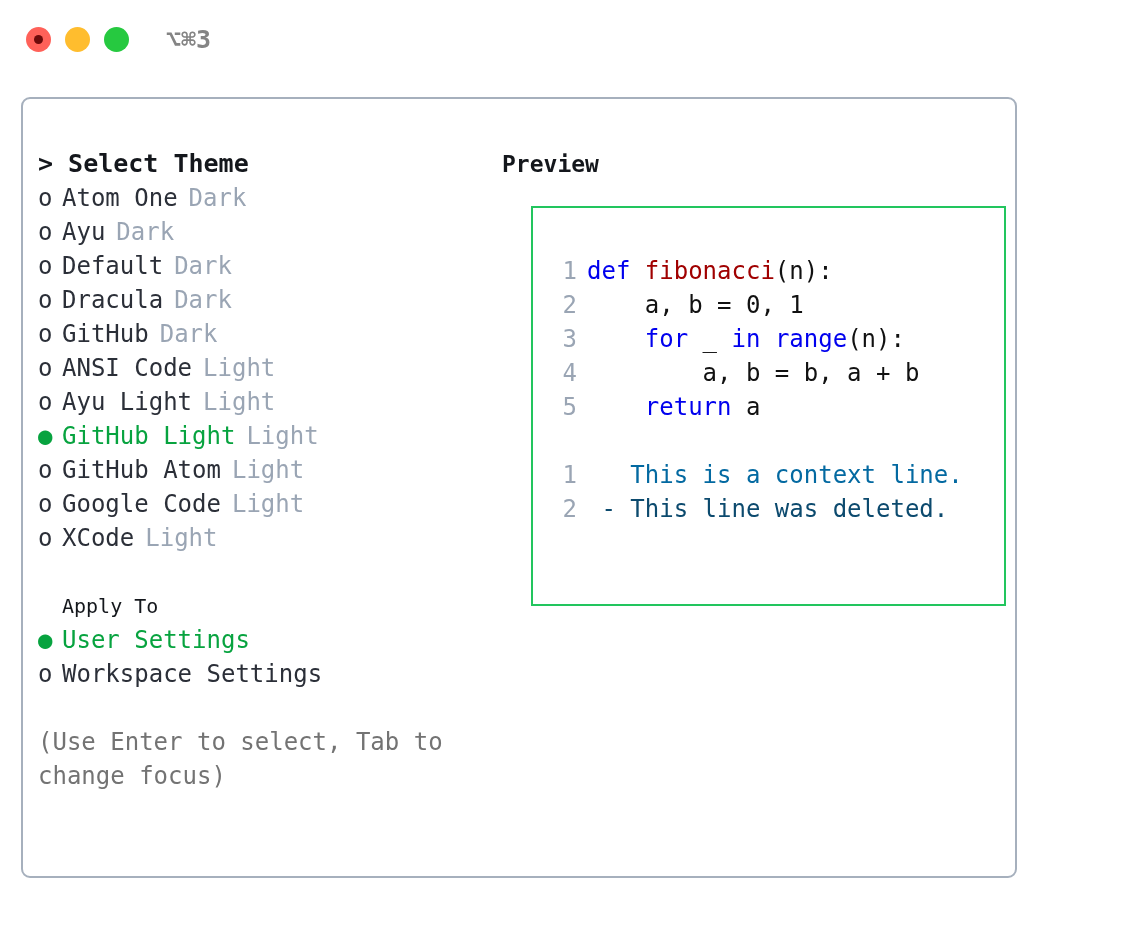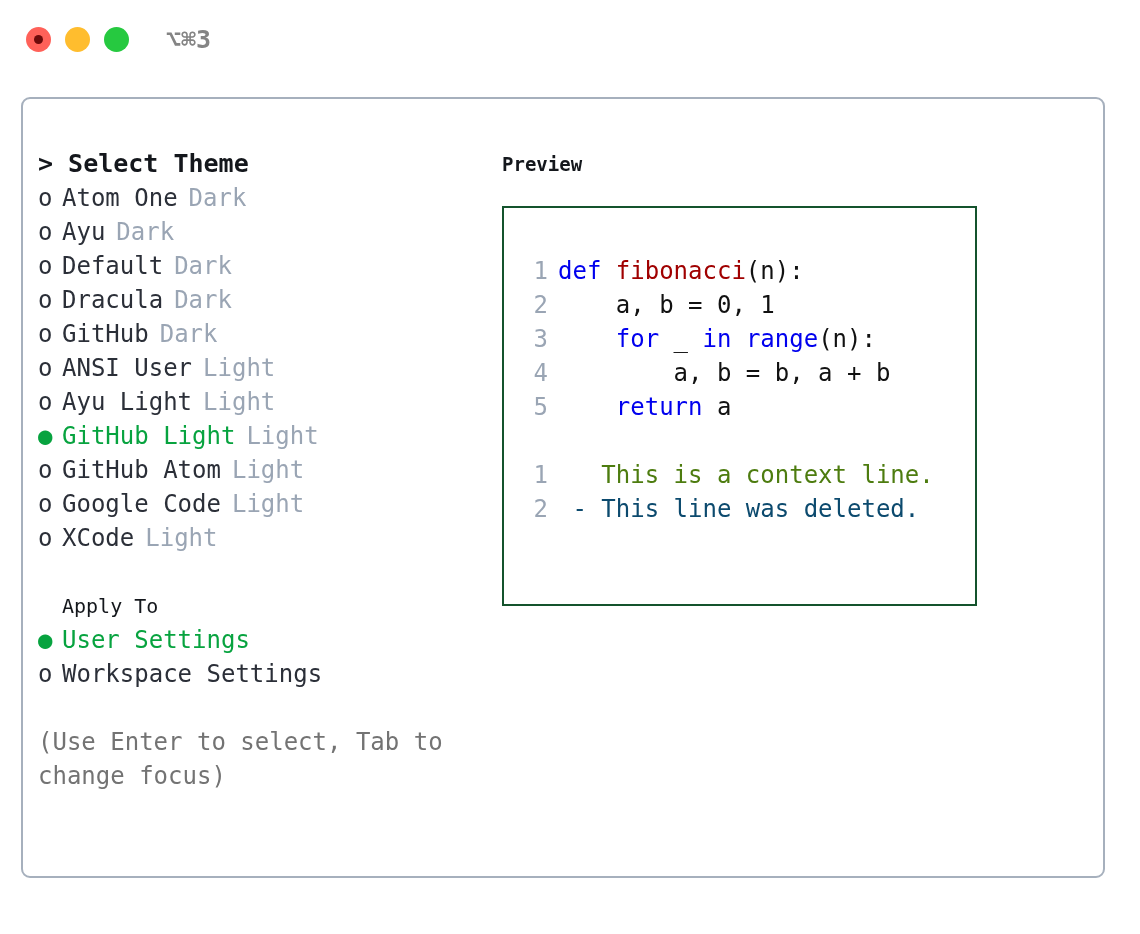--- a/index.html
+++ b/index.html
@@ -57,21 +57,21 @@
     color: #848484;
     letter-spacing: 0px;
     line-height: 1;
   }
 
   
   .panel {
     position: absolute;
     left: 21px;
     top: 97px;
-    width: 1084px;
+    width: 996px;
     height: 781px;
     border: 2px solid #a6b0bd;
     border-radius: 9px;
     box-sizing: border-box;
     background: #ffffff;
   }
 
   .cols {
     position: absolute;
     left: 0; top: 0;
@@ -134,54 +134,55 @@
     margin-top: 34px;
     font-size: 24px;
     line-height: 34px;
     color: #737373;
     width: 415px;
     word-spacing: 0px;
   }
 
   
   .preview-head {
-    font-size: 19px;
+    font-size: 23px;
     font-weight: bold;
     color: #14171c;
     line-height: 34px;
     white-space: pre;
   }
   .preview-box {
     margin-top: 25px;
     width: 475px;
     height: 400px;
-    border: 2px solid #14532d;
+    border: 2px solid #22c55e;
     box-sizing: border-box;
     background: #ffffff;
     padding: 46px 0 0 18px;
+    margin-left: 29px;
   }
   .code-line {
     font-size: 24px;
     line-height: 34px;
     white-space: pre;
     color: #111111;
   }
   .ln {
     display: inline-block;
     width: 26px;
     text-align: right;
     color: #9aa5b4;
     margin-right: 10px;
   }
   .kw  { color: #0000ee; }
   .fn  { color: #a00000; }
   .plain { color: #111111; }
   .blank-row { height: 34px; }
 
-  .diff-ctx { color: #4d7c0f; }
+  .diff-ctx { color: #0369a1; }
   .diff-del { color: #0c4a6e; }
   .diff-add { color: #00bb14; }
 </style>
 </head>
 <body>
 
 <div class="titlebar">
   <div class="lights">
     <span class="light red"></span>
     <span class="light yellow"></span>
@@ -195,21 +196,21 @@
 
     <div class="left">
       <div class="list-head">&gt; Select Theme</div>
 
       <div id="theme-items">
           <div class="opt"><span class="marker">o</span><span class="gap"></span><span class="opt-name">Atom One</span><span class="gap"></span><span class="opt-tag">Dark</span></div>
           <div class="opt"><span class="marker">o</span><span class="gap"></span><span class="opt-name">Ayu</span><span class="gap"></span><span class="opt-tag">Dark</span></div>
           <div class="opt"><span class="marker">o</span><span class="gap"></span><span class="opt-name">Default</span><span class="gap"></span><span class="opt-tag">Dark</span></div>
           <div class="opt"><span class="marker">o</span><span class="gap"></span><span class="opt-name">Dracula</span><span class="gap"></span><span class="opt-tag">Dark</span></div>
           <div class="opt"><span class="marker">o</span><span class="gap"></span><span class="opt-name">GitHub</span><span class="gap"></span><span class="opt-tag">Dark</span></div>
-          <div class="opt"><span class="marker">o</span><span class="gap"></span><span class="opt-name">ANSI User</span><span class="gap"></span><span class="opt-tag">Light</span></div>
+          <div class="opt"><span class="marker">o</span><span class="gap"></span><span class="opt-name">ANSI Code</span><span class="gap"></span><span class="opt-tag">Light</span></div>
           <div class="opt"><span class="marker">o</span><span class="gap"></span><span class="opt-name">Ayu Light</span><span class="gap"></span><span class="opt-tag">Light</span></div>
           <div class="opt selected"><span class="marker">●</span><span class="gap"></span><span class="opt-name">GitHub Light</span><span class="gap"></span><span class="opt-tag">Light</span></div>
           <div class="opt"><span class="marker">o</span><span class="gap"></span><span class="opt-name">GitHub Atom</span><span class="gap"></span><span class="opt-tag">Light</span></div>
           <div class="opt"><span class="marker">o</span><span class="gap"></span><span class="opt-name">Google Code</span><span class="gap"></span><span class="opt-tag">Light</span></div>
           <div class="opt"><span class="marker">o</span><span class="gap"></span><span class="opt-name">XCode</span><span class="gap"></span><span class="opt-tag">Light</span></div>
         </div>
 
       <div class="spacer-lg"></div>
 
       <div class="subhead">Apply To</div>

